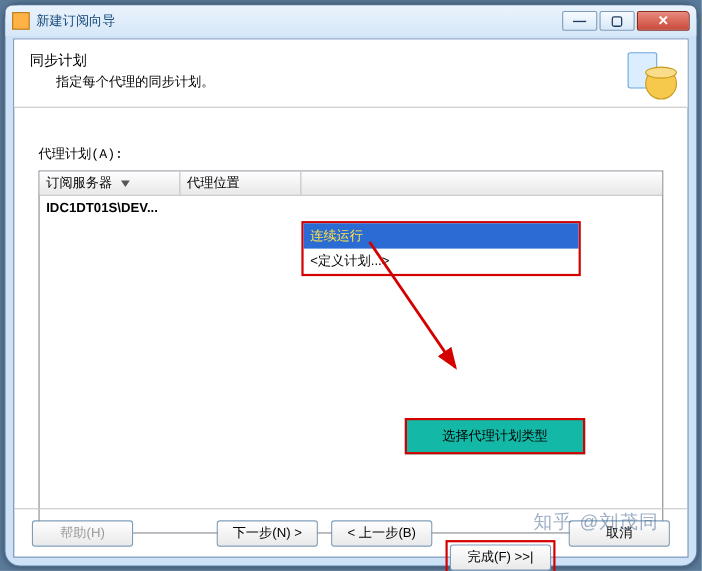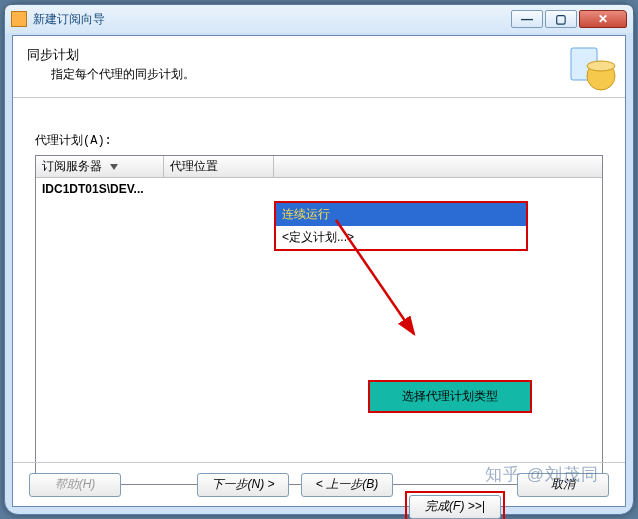--- a/index.html
+++ b/index.html
@@ -79,21 +79,21 @@
   .btnrow {
     position:absolute; left:0; right:0; bottom:0; height:44px;
     border-top:1px solid #c7c7c7;
     display:flex; align-items:center; padding:0 16px; gap:12px;
   }
   .btnrow .spacer { flex:1; }
   .btn {
     min-width:92px; height:24px; padding:0 10px;
     border:1px solid #7f9db9; background:linear-gradient(#fefefe,#e9e9e9);
     display:inline-flex; align-items:center; justify-content:center;
-    border-radius:3px; color:#000;font-style:italic;
+    border-radius:3px; color:#000;
   }
   .btn.disabled { color:#9a9a9a; }
   .finish-wrap { border:2px solid #d40000; padding:2px;margin-top:44px; }
   
   .watermark {
     position:absolute; right:26px; bottom:20px;
     color:rgba(80,110,150,.55); font-size:17px; letter-spacing:1px;
     pointer-events:none;
   }
 </style>

